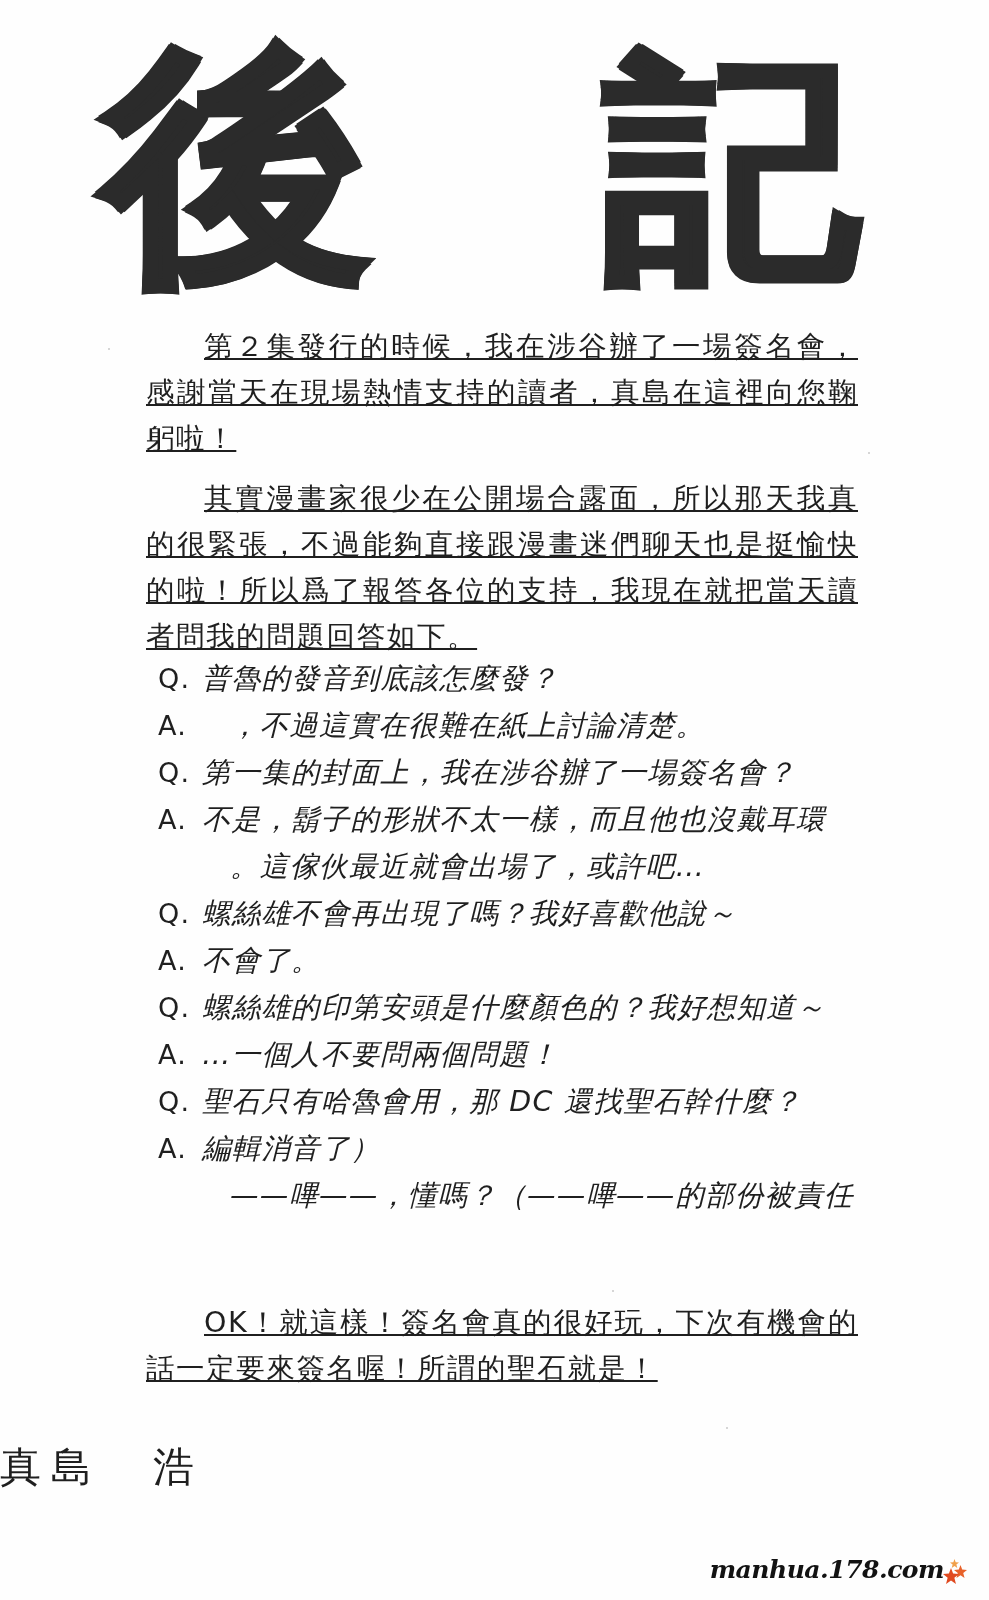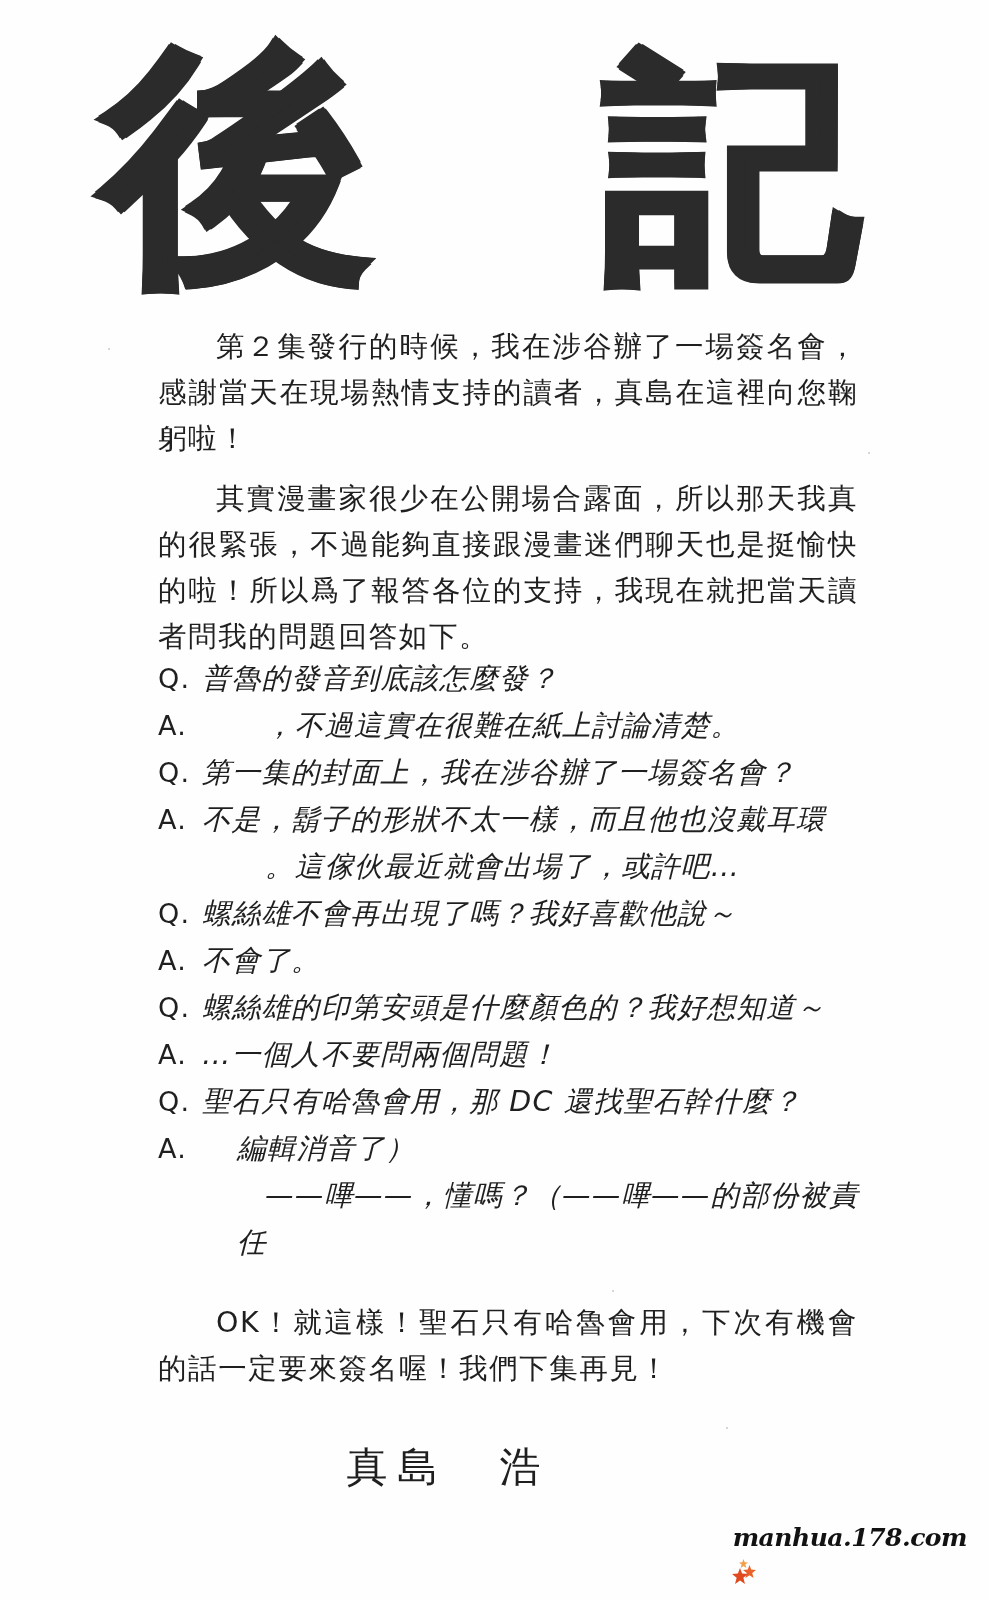--- a/index.html
+++ b/index.html
@@ -58,24 +58,25 @@
     position: absolute;
     left: 142px;
     top: 324px;
     width: 716px;
   }
   .para {
     font-size: 28.5px;
     line-height: 46px;
     letter-spacing: 1.6px;
     text-indent: 58px;
-    margin: 0 0 14px 16px;
+    margin: 0 0 14px 4px;
     text-align: justify;
     color: #1f1f1f;
     font-weight: normal;
+    text-decoration: underline;
   }
 
   
   .qa-list {
     position: absolute;
     left: 158px;
     top: 655px;
     width: 710px;
   }
   .qa-item {
@@ -94,53 +95,51 @@
     line-height: 47px;
   }
   .qa-text {
     flex: 1 1 auto;
     text-indent: 0;
     font-style: italic;
   }
   .qa-text .cont {
     display: block;
     text-indent: 28px;
-    margin-left: 35px;
   }
 
   
   .closing-block {
     position: absolute;
     left: 142px;
     top: 1300px;
     width: 716px;
   }
 
   
   .signature {
     position: absolute;
     left: 0;
     top: 1440px;
     width: 989px;
-    text-align: center;
+    text-align: left;
     padding-right: 92px;
     box-sizing: border-box;
     font-size: 41px;
     letter-spacing: 10px;
     color: #1f1f1f;
   }
 
   
   .watermark {
     position: absolute;
     right: 22px;
     bottom: 14px;
     display: flex;
-    align-items: flex-start;
-    flex-direction: column;
+    align-items: center;
   }
   .watermark-text {
     font-family: "DejaVu Serif", "Liberation Serif", serif;
     font-style: italic;
     font-weight: bold;
     font-size: 25px;
     color: #121212;
     letter-spacing: -0.5px;
   }
   .stars {
@@ -232,21 +231,21 @@
       <span class="qa-label">A.</span>
       <span class="qa-text">
         <span class="cont" style="text-indent:0">編輯消音了）</span>
         <span class="cont">——嗶——，懂嗎？（——嗶——的部份被責任</span>
       </span>
     </div>
 
   </div>
 
   <div class="closing-block">
-    <p class="para">OK！就這樣！聖石只有哈魯會用，下次有機會的話一定要來簽名喔！我們下集再見！</p>
+    <p class="para">OK！就這樣！簽名會真的很好玩，下次有機會的話一定要來簽名喔！所謂的聖石就是！</p>
   </div>
 
   <div class="signature">真島　浩</div>
 
   <div class="watermark">
     <span class="watermark-text">manhua.178.com</span>
     <span class="stars">
       <span class="star s1">
         <svg width="9" height="9" viewBox="0 0 10 10">
           <polygon points="5,0 6.3,3.5 10,3.8 7.1,6.1 8.1,10 5,7.8 1.9,10 2.9,6.1 0,3.8 3.7,3.5" fill="#f0a04a"></polygon>

